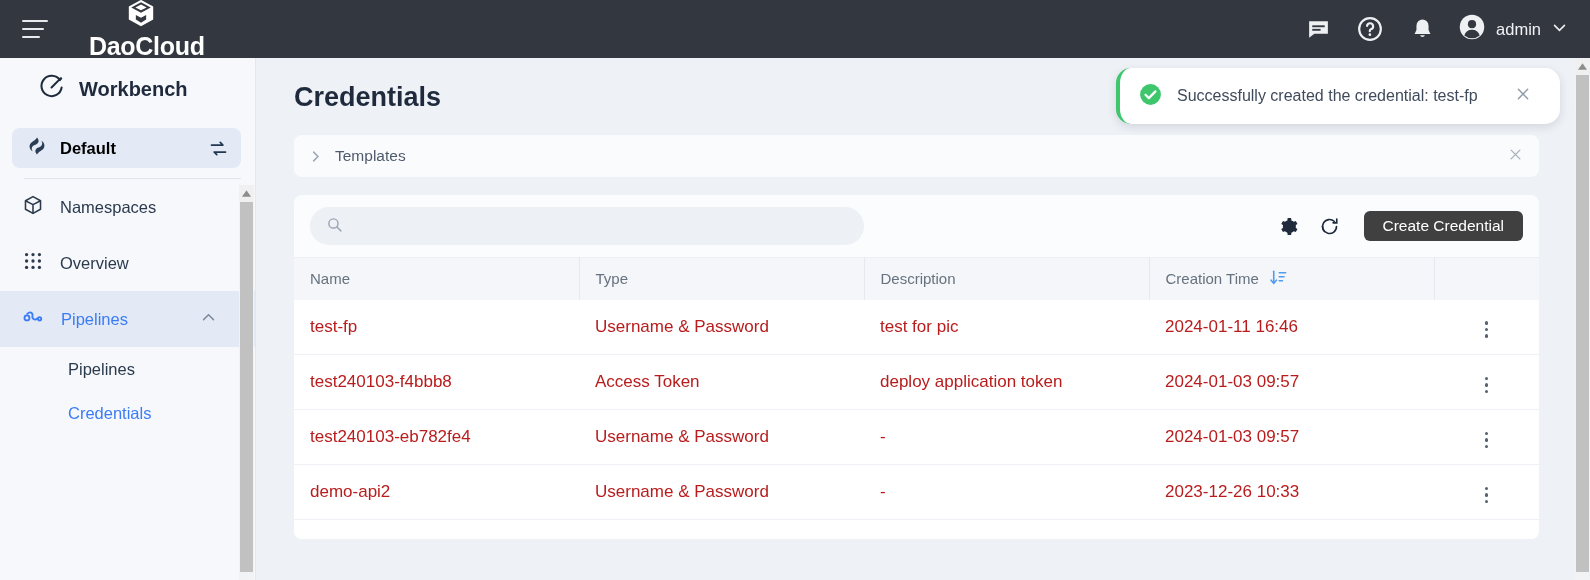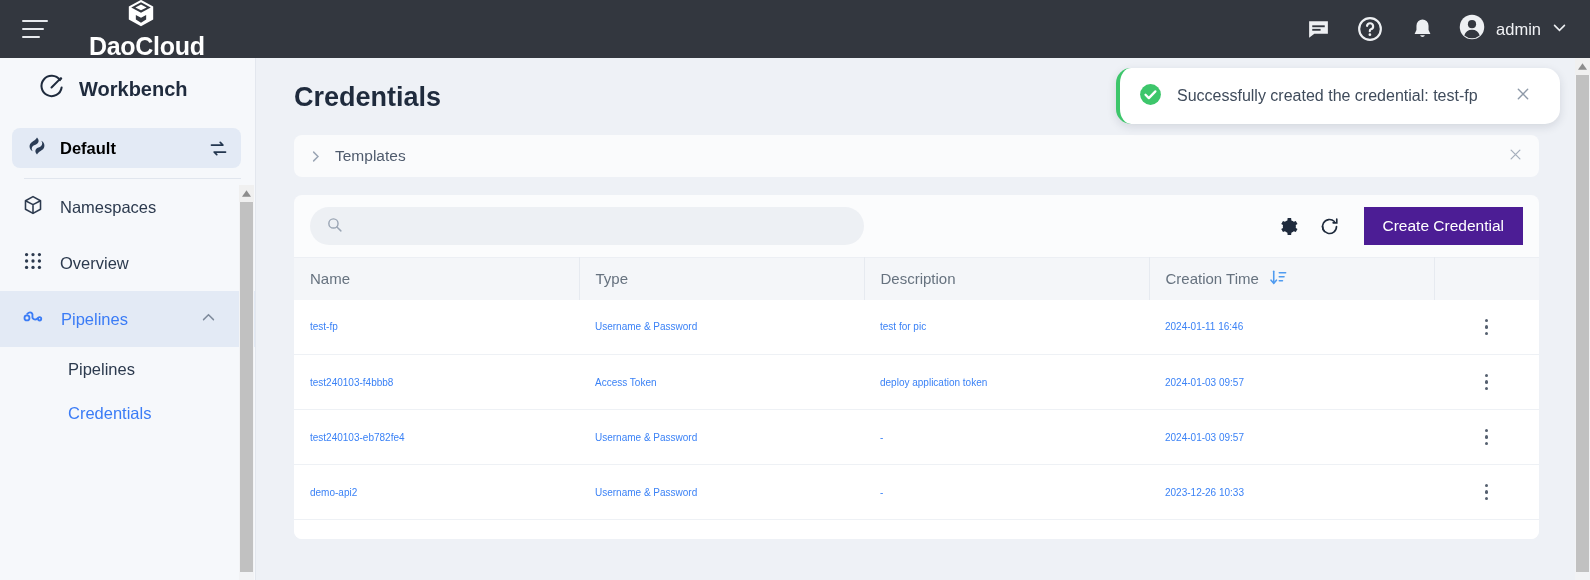--- a/index.html
+++ b/index.html
@@ -150,22 +150,22 @@
     cursor: text;
   }
   .search-box input {
     border: none; outline: none; background: transparent;
     font-size: 15px; color: #2c3a4e; width: 480px;
     font-family: "Liberation Sans", sans-serif;
   }
   .toolbar-right { margin-left: auto; display: flex; align-items: center; gap: 20px; }
   .icon-btn { cursor: pointer; display: flex; align-items: center; }
   .btn-primary {
-    background: #4c1d95; color: #fff;
-    height: 38px; padding: 0 19px; border: none; border-radius: 0;
+    background: #404040; color: #fff;
+    height: 30px; padding: 0 19px; border: none; border-radius: 6px;
     font-size: 15.5px; cursor: pointer;
     font-family: "Liberation Sans", sans-serif;
     margin-left: 4px;
   }
 
   table { width: 100%; border-collapse: collapse; }
   thead th {
     background: #f4f6f9;
     text-align: left;
     font-size: 15px; font-weight: normal; color: #66727f;
@@ -175,21 +175,21 @@
   }
   thead th:last-child { border-right: none; }
   th.c-name { width: 285px; }
   th.c-type { width: 285px; }
   th.c-desc { width: 285px; }
   th.c-time { width: 285px; }
   th.c-act  { width: auto; }
   .th-inner { display: flex; align-items: center; gap: 10px; }
 
   tbody td {
-    font-size: 10px; color: #3b82f6;
+    font-size: 17px; color: #b91c1c;
     height: 55px; padding-left: 16px;
     border-bottom: 1px solid #eef1f5;
     background: #ffffff;
   }
   tbody tr:last-child td { border-bottom: none; }
   td.actions { text-align: center; padding-left: 0; }
   .kebab {
     display: inline-flex; flex-direction: column; gap: 3px;
     cursor: pointer; padding: 6px;
   }

